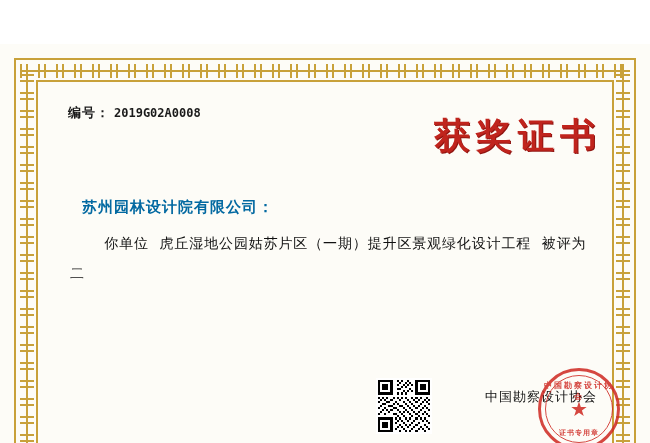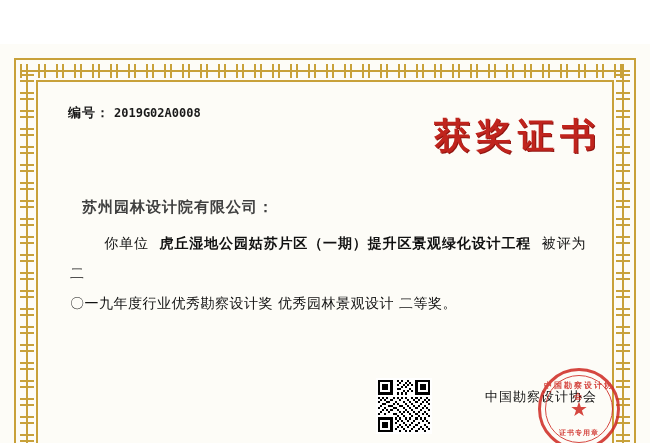--- a/index.html
+++ b/index.html
@@ -113,21 +113,21 @@
     font-weight: 700;
     color: #c0241d;
     letter-spacing: 6px;
     text-shadow: 1px 1px 0 #8f1410;
   }
   .recipient {
     position: absolute;
     left: 36px;
     top: 108px;
     font-size: 15px;
-    color: #404040;
+    color: #0369a1;
     font-weight: 700;
     letter-spacing: 1px;
   }
   .body-text {
     position: absolute;
     left: 24px;
     right: 18px;
     top: 138px;
     font-size: 14px;
     line-height: 30px;
@@ -136,21 +136,21 @@
     text-align: justify;
   }
   .body-text p {
     margin: 0;
   }
   .body-indent {
     display: inline-block;
     width: 34px;
   }
   .award-name {
-    font-weight: 700;
+    font-weight: 400;
   }
   .closing {
     position: absolute;
     left: 24px;
     top: 208px;
     font-size: 14px;
     color: #111;
     letter-spacing: 0.5px;
   }
   
@@ -246,21 +246,20 @@
       <span class="serial-value">2019G02A0008</span>
     </div>
 
     <div class="title">获奖证书</div>
 
     <div class="recipient">苏州园林设计院有限公司：</div>
 
     <div class="body-text">
       <p>
         <span class="body-indent"></span><span>你单位</span>&nbsp;&nbsp;<span class="award-name">虎丘湿地公园姑苏片区（一期）提升区景观绿化设计工程</span>&nbsp;&nbsp;<span>被评为二</span><br>
-        <span>〇一九年度行业优秀勘察设计奖 优秀园林景观设计 二等奖。</span>
       </p>
     </div>
 
 
     <div class="qr">
       <svg class="qr-canvas" viewBox="0 0 25 25" shape-rendering="crispEdges">
         <rect width="25" height="25" fill="#ffffff"></rect>
         <g fill="#000000">
           <rect x="0" y="0" width="7" height="1"></rect>
             <rect x="0" y="6" width="7" height="1"></rect>

